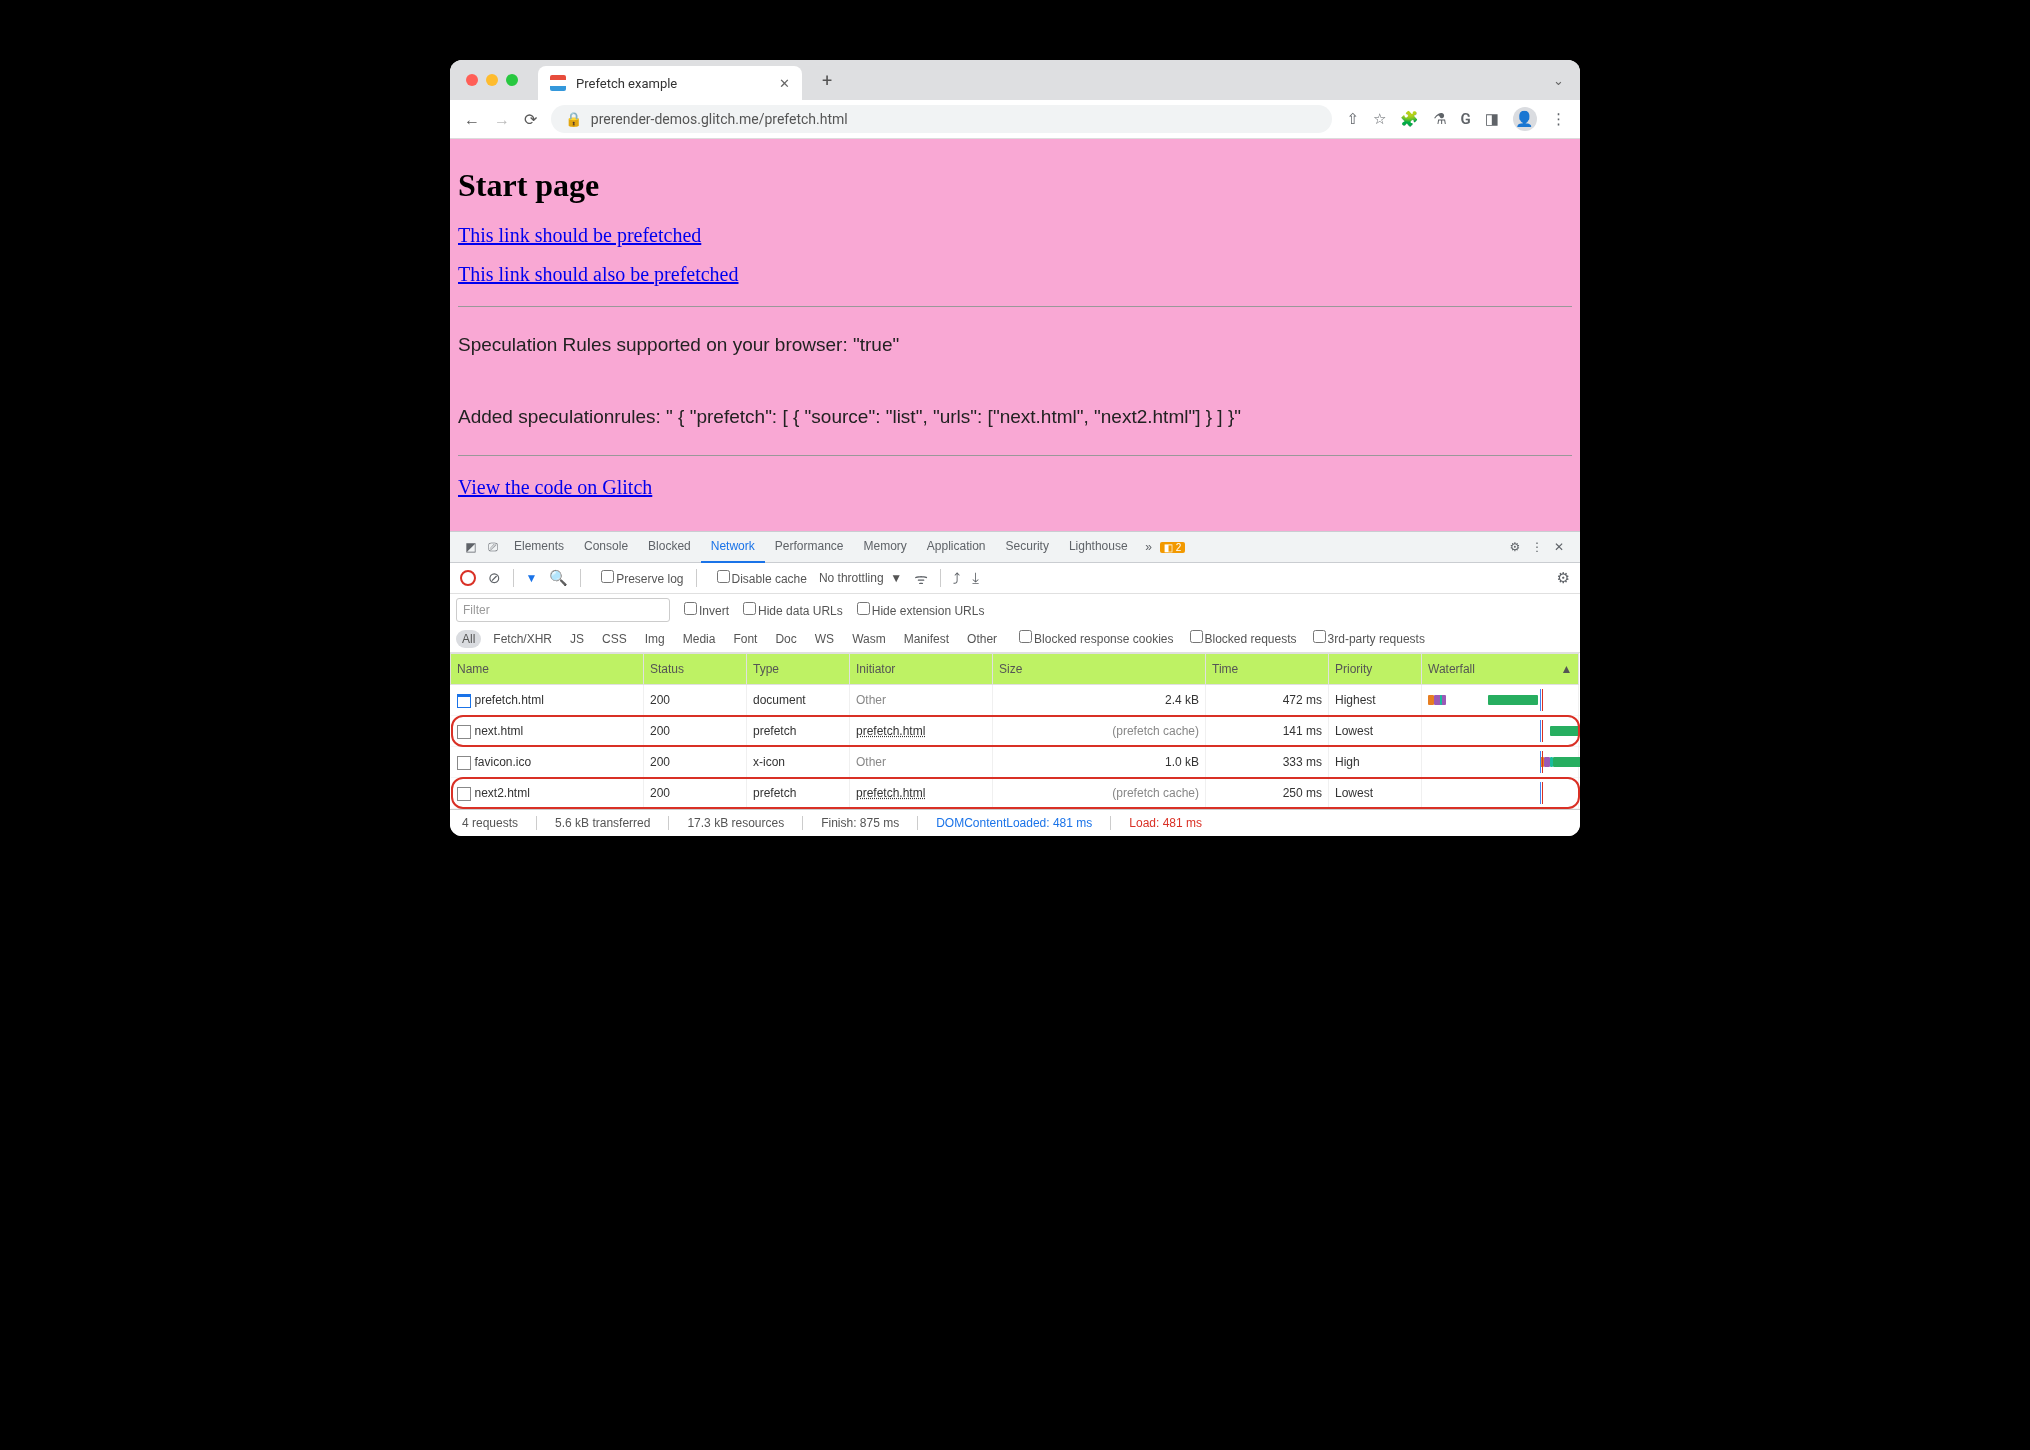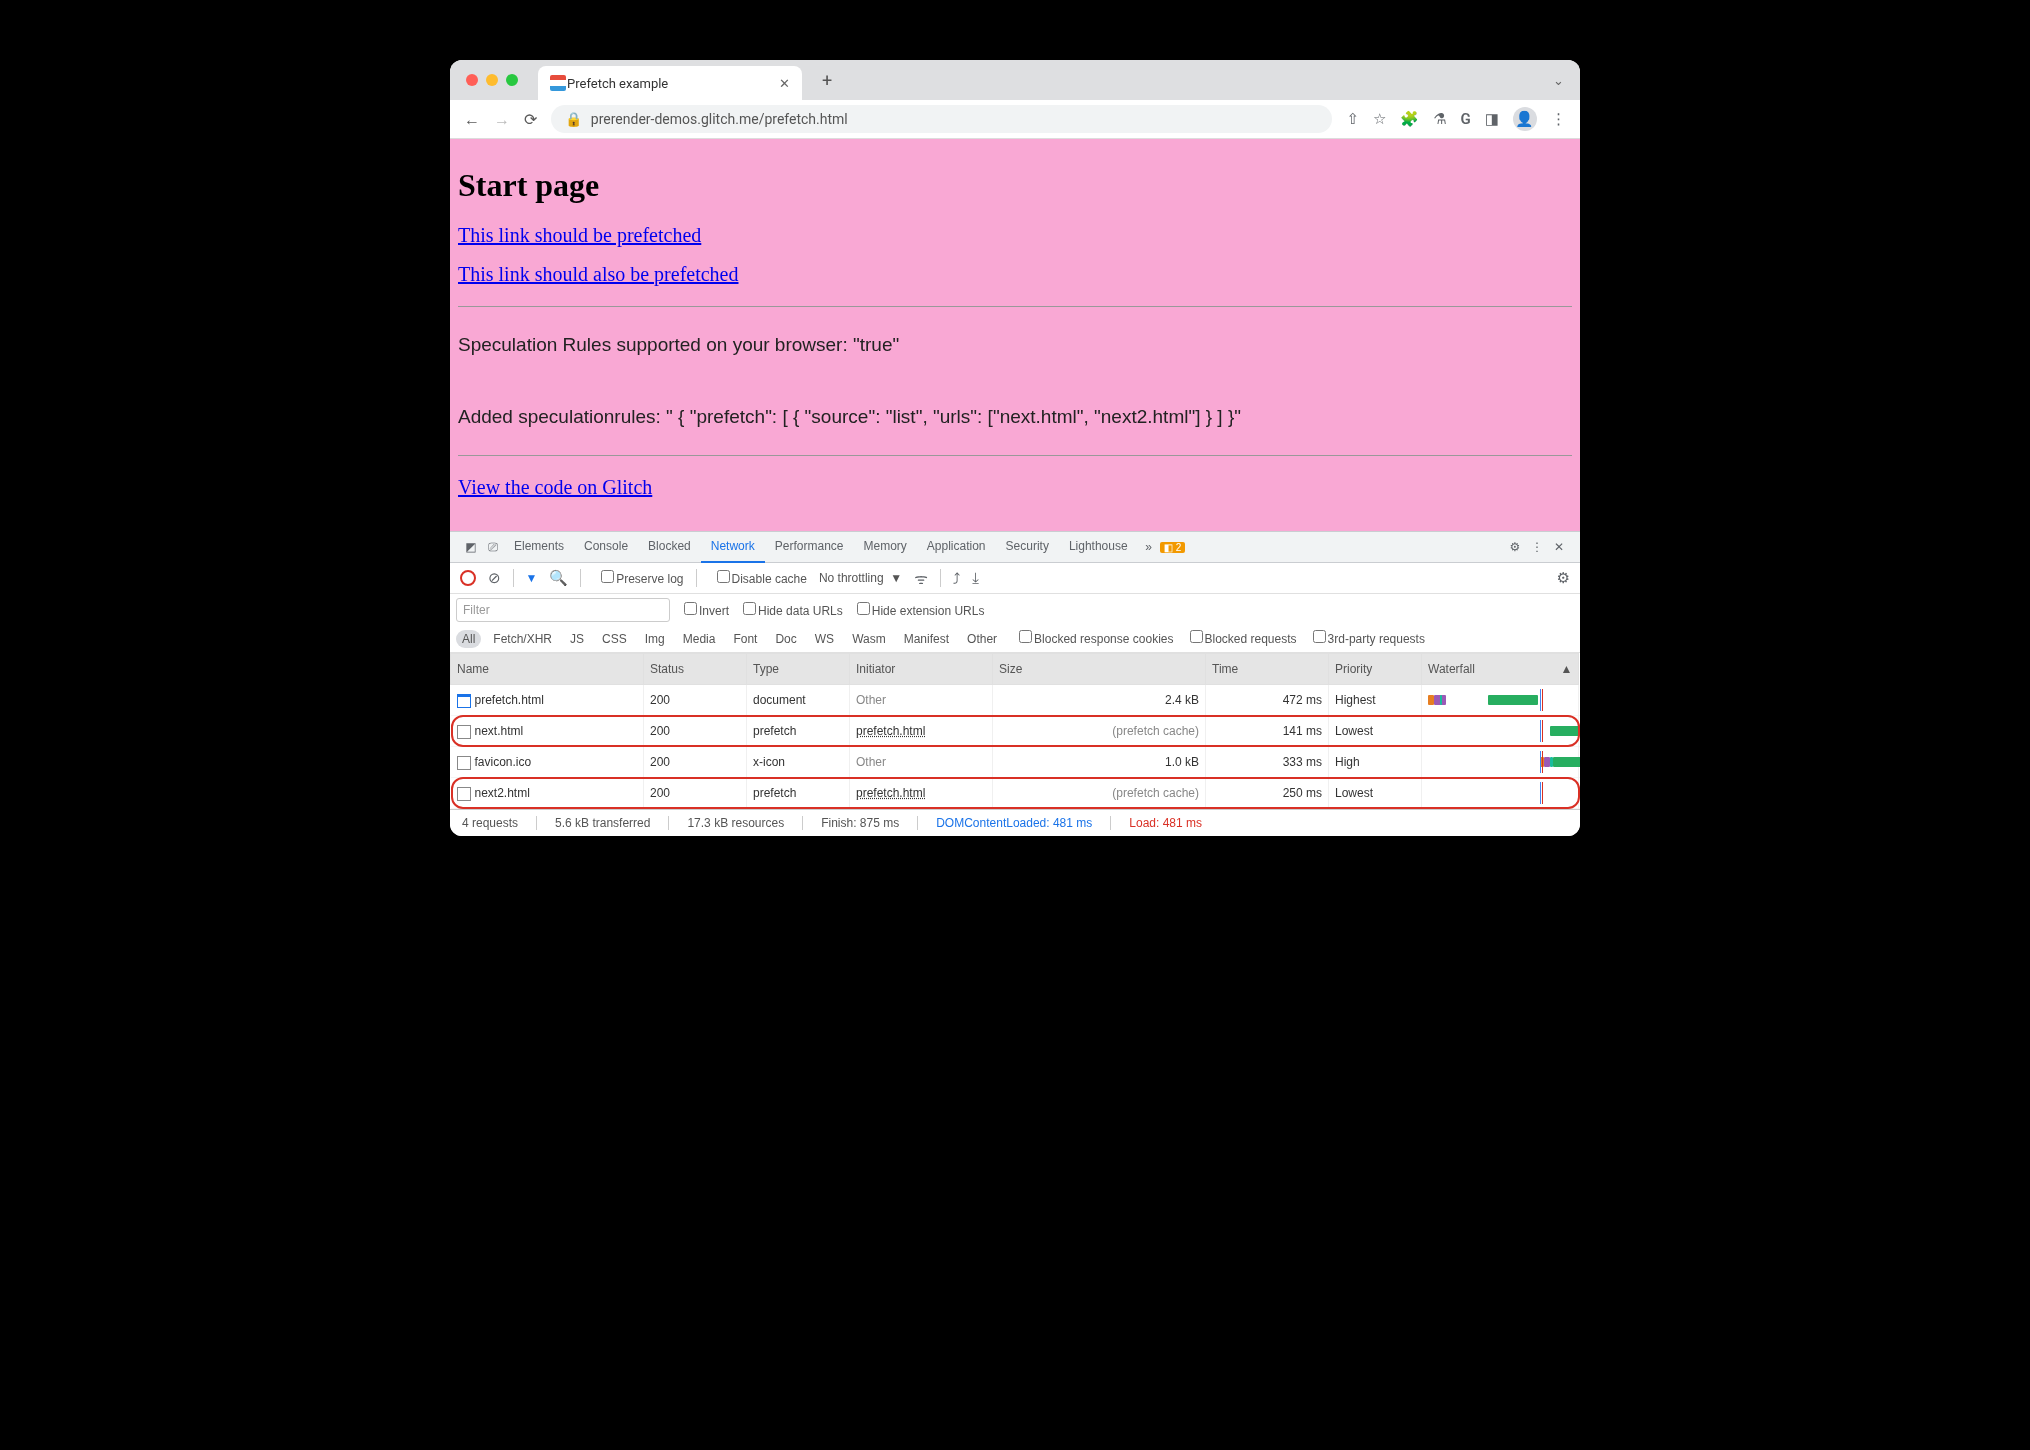--- a/index.html
+++ b/index.html
@@ -1,21 +1,21 @@
 <!DOCTYPE html>
 <html><head>
 <meta charset="utf-8">
 <style>
 body{margin:0;background:#000;font-family:-apple-system,BlinkMacSystemFont,"Segoe UI",Roboto,sans-serif;font-size:13px;-webkit-font-smoothing:antialiased}
 .window{background:#fff;border-radius:12px;margin:60px auto;width:1130px;overflow:hidden;box-shadow:0 10px 40px rgba(0,0,0,.5)}
 .titlebar{display:flex;align-items:center;height:40px;background:#dedfe1;padding:0 16px;gap:8px}
 .traffic{display:flex;gap:8px}
 .dot{width:12px;height:12px;border-radius:50%}
 .dot.r{background:#ff5f57}.dot.y{background:#febc2e}.dot.g{background:#28c840}
-.tab{background:#fff;border-radius:8px 8px 0 0;display:flex;align-items:center;gap:1px;height:34px;padding:0 12px;margin-left:12px;margin-top:6px;min-width:240px;position:relative}
+.tab{background:#fff;border-radius:8px 8px 0 0;display:flex;align-items:center;gap:10px;height:34px;padding:0 12px;margin-left:12px;margin-top:6px;min-width:240px;position:relative}
 .tab-fav{width:16px;height:16px;background:linear-gradient(#e74c3c 33%,#fff 33% 66%,#3498db 66%);border-radius:2px}
 .tab-title{font-size:13px;color:#333}
 .tab-x{color:#666;cursor:pointer;margin-left:auto}
 .newtab{color:#555;margin-left:12px;font-size:18px}
 .titlebar-spacer{flex:1}
 .chev{color:#666}
 .addrbar{display:flex;align-items:center;height:38px;padding:0 14px;gap:14px;border-bottom:1px solid #dcdcdc;background:#fff}
 .navbtns{display:flex;gap:14px;color:#5a5a5a;font-size:16px}
 .navbtns span{cursor:pointer}
 .urlbox{flex:1;display:flex;align-items:center;gap:8px;background:#f1f3f4;border-radius:20px;height:28px;padding:0 14px;color:#555;font-size:14px}
@@ -43,21 +43,21 @@
 .dt-toolbar input[type=checkbox]{margin:0 2px 0 8px;accent-color:#555}
 .dt-toolbar .sep{width:1px;height:18px;background:#ccc}
 .dt-toolbar .spacer{flex:1}
 .dt-filters{display:flex;flex-wrap:wrap;align-items:center;gap:4px;padding:4px 6px;border-bottom:1px solid #e0e0e0;font-size:12px;color:#555}
 .dt-filters .fbox{width:200px;height:22px;border:1px solid #ccc;border-radius:3px;padding:0 6px;font-size:12px;color:#999;display:flex;align-items:center}
 .dt-filters .row2{width:100%;display:flex;align-items:flex-start;gap:6px;margin-top:4px;flex-wrap:wrap}
 .dt-filters .chip{padding:2px 6px;cursor:pointer}
 .dt-filters .chip.active{background:#dadce0;border-radius:10px}
 .dt-filters input[type=checkbox]{margin:0 2px 0 10px}
 .nettable{width:100%;border-collapse:collapse;font-size:12px}
-.nettable th{text-align:left;font-weight:400;color:#555;padding:4px 6px;border:1px solid #e0e0e0;background:#e5e5e5;height:22px}
+.nettable th{text-align:left;font-weight:400;color:#555;padding:4px 6px;border:1px solid #e0e0e0;background:#bef264;height:22px}
 .nettable td{padding:4px 6px;border-right:1px solid #f0f0f0;height:22px;white-space:nowrap}
 .nettable tr.req{border-bottom:1px solid #f5f5f5}
 .fic{display:inline-block;width:12px;height:12px;border:1px solid #888;margin-right:4px;vertical-align:middle}
 .fic.doc{border-color:#1a73e8;background:linear-gradient(#1a73e8 20%,transparent 20%)}
 .muted{color:#888}
 .initlink{color:#333;text-decoration:underline dotted}
 .size{text-align:right}
 .time{text-align:right}
 .waterfall{position:relative;height:14px}
 .wf-bar{position:absolute;top:2px;height:10px;border-radius:1px}

